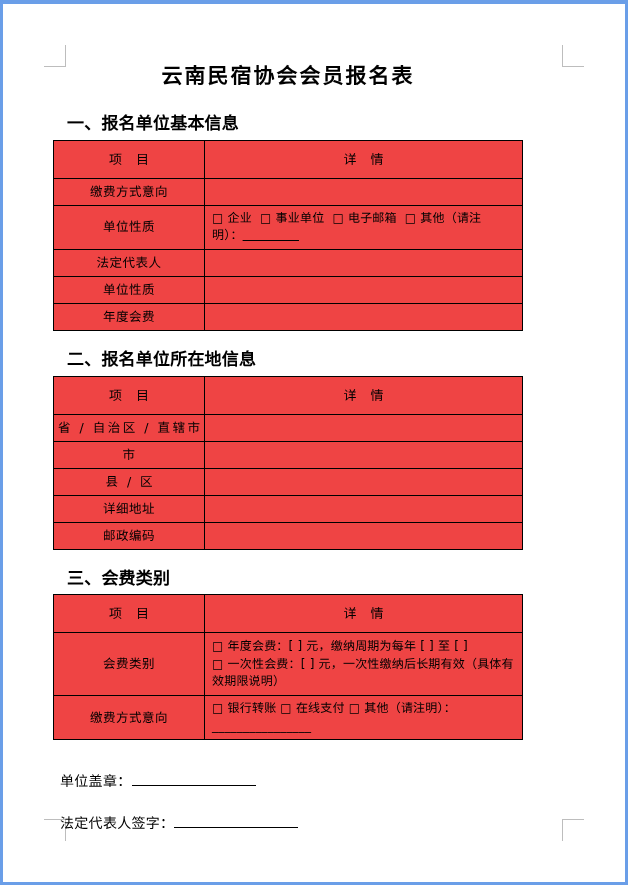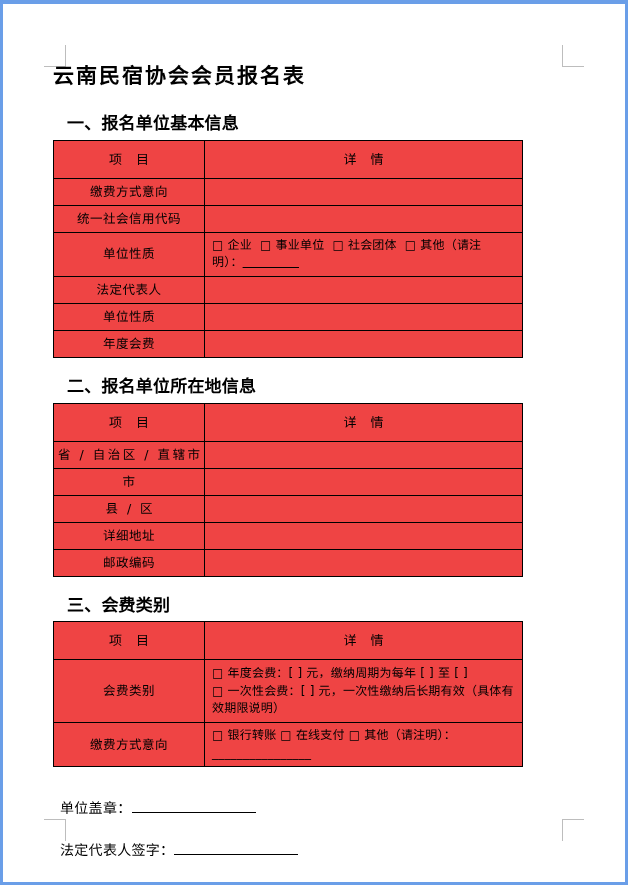--- a/index.html
+++ b/index.html
@@ -63,20 +63,21 @@
     position: absolute;
     left: 50px;
     top: 42px;
     width: 470px;
   }
 
   .doc-title {
     font-family: "DejaVu Serif", "Liberation Serif", serif;
     font-size: 21px;
     font-weight: bold;
+    text-align: center;
     letter-spacing: 2px;
     color: #000;
     margin: 16px 0 0 0;
     padding: 0;
     line-height: 1.3;
   }
 
   .section-head {
     font-size: 17px;
     font-weight: bold;
@@ -193,30 +194,26 @@
       <tbody>
         <tr>
           <th class="th-cell">项  目</th>
           <th class="th-cell">详  情</th>
         </tr>
         <tr>
           <td class="item-cell">缴费方式意向</td>
           <td class="detail-cell"></td>
         </tr>
         <tr>
-          <td class="item-cell">统一社会信用代码</td>
-          <td class="detail-cell"></td>
-        </tr>
-        <tr>
           <td class="item-cell tall">单位性质</td>
           <td class="detail-cell">
             <div class="opts">
               <span>□ 企业</span>&nbsp;
               <span>□ 事业单位</span>&nbsp;
-              <span>□ 社会团体</span>&nbsp;
+              <span>□ 电子邮箱</span>&nbsp;
               <span>□ 其他（请注明）：</span><span class="blank-line ul-long">&nbsp;&nbsp;&nbsp;&nbsp;&nbsp;&nbsp;&nbsp;&nbsp;&nbsp;&nbsp;&nbsp;&nbsp;&nbsp;&nbsp;&nbsp;&nbsp;&nbsp;</span>
             </div>
           </td>
         </tr>
         <tr>
           <td class="item-cell">法定代表人</td>
           <td class="detail-cell"></td>
         </tr>
         <tr>
           <td class="item-cell">单位性质</td>

